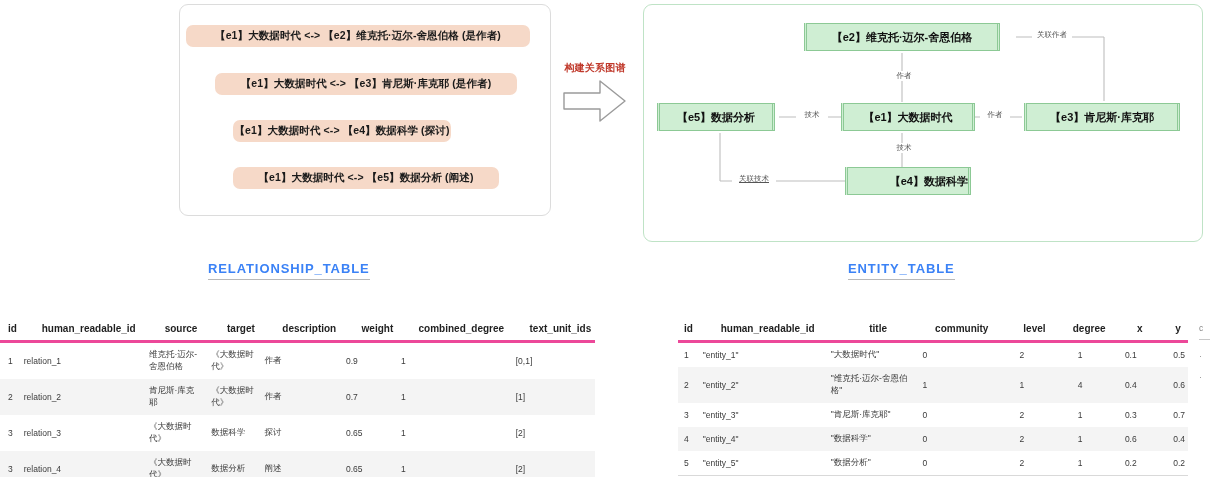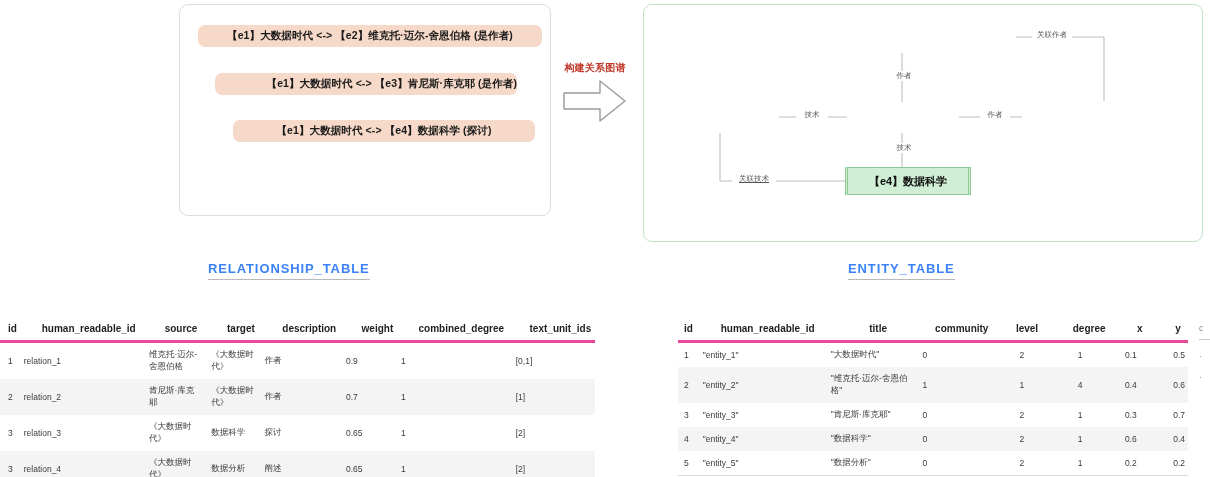--- a/index.html
+++ b/index.html
@@ -35,23 +35,23 @@
     color: #1a1a1a;
     font-size: 10.5px;
     font-weight: bold;
     letter-spacing: .1px;
     text-align: center;
     line-height: 21px;
     height: 22px;
     white-space: nowrap;
     overflow: hidden;
   }
-  .rel-chip.c0 { left: 18px;  top: 20px;  width: 344px; }
-  .rel-chip.c1 { left: 35px;  top: 68px;  width: 302px; text-align: right; }
-  .rel-chip.c2 { left: 53px;  top: 115px; width: 302px; }
+  .rel-chip.c0 { left: 6px;  top: 20px;  width: 344px; }
+  .rel-chip.c1 { left: 35px;  top: 68px;  width: 302px; }
+  .rel-chip.c2 { left: 53px;  top: 115px; width: 218px; }
   .rel-chip.c3 { left: 53px;  top: 162px; width: 266px; }
 
   
   #arrow-block {
     position: absolute;
     left: 556px;
     top: 45px;
     width: 78px;
     height: 95px;
   }
@@ -171,21 +171,21 @@
   #rel-table td.v-w     { text-align: left; padding-left: 6px; }
   #rel-table td.v-cd    { text-align: left; padding-left: 4px; }
   #rel-table td.v-tui   { text-align: left; padding-left: 8px; }
 
   
   #ent-table { left: 678px; top: 318px; width: 510px; }
   #ent-table th.e-id    { width: 18px;  text-align: left; padding-left: 6px; }
   #ent-table th.e-hrid  { width: 118px; text-align: left; }
   #ent-table th.e-title { width: 116px; text-align: center; }
   #ent-table th.e-comm  { width: 70px;  text-align: center; }
-  #ent-table th.e-level { width: 40px;  text-align: left; }
+  #ent-table th.e-level { width: 40px;  text-align: right; }
   #ent-table th.e-deg   { width: 48px;  text-align: center; }
   #ent-table th.e-x     { width: 26px;  text-align: center; }
   #ent-table th.e-y     { width: 26px;  text-align: center; }
   #ent-table td.e-id    { text-align: left; padding-left: 6px; }
   #ent-table td.e-hrid  { text-align: left; }
   #ent-table td.e-title { text-align: left; }
   #ent-table td.e-comm  { text-align: left; padding-left: 12px; }
   #ent-table td.e-level { text-align: center; }
   #ent-table td.e-deg   { text-align: center; }
   #ent-table td.e-x     { text-align: center; }
@@ -209,20 +209,21 @@
   }
   #edge-clip .ec-row { padding-top: 11px; }
 </style>
 </head>
 <body>
 
 <div id="rel-panel">
   <div class="rel-chip c0">【e1】大数据时代 &lt;-&gt; 【e2】维克托·迈尔-舍恩伯格 (是作者)</div>
   <div class="rel-chip c1">【e1】大数据时代 &lt;-&gt; 【e3】肯尼斯·库克耶 (是作者)</div>
   <div class="rel-chip c2">【e1】大数据时代 &lt;-&gt; 【e4】数据科学 (探讨)</div>
+  <div class="rel-chip c3">【e1】大数据时代 &lt;-&gt; 【e5】数据分析 (阐述)</div>
 </div>
 
 <div id="arrow-block">
   <div id="arrow-caption">构建关系图谱</div>
   <svg id="arrow-shape" width="66" height="48" viewBox="0 0 66 48">
     <polygon points="2,16 38,16 38,4 63,24 38,44 38,32 2,32" fill="#ffffff" stroke="#9a9a9a" stroke-width="1.4" stroke-linejoin="round"></polygon>
   </svg>
 </div>
 
 <div id="graph-panel">
@@ -236,21 +237,33 @@
     <line x1="135" y1="112" x2="203" y2="112" stroke="#bdbdbd" stroke-width="1.1"></line>
 
     <line x1="315" y1="112" x2="378" y2="112" stroke="#bdbdbd" stroke-width="1.1"></line>
 
     <line x1="258" y1="128" x2="258" y2="168" stroke="#bdbdbd" stroke-width="1.1"></line>
 
     <line x1="76" y1="128" x2="76" y2="176" stroke="#bdbdbd" stroke-width="1.1"></line>
     <line x1="76" y1="176" x2="202" y2="176" stroke="#bdbdbd" stroke-width="1.1"></line>
   </svg>
 
-  <div class="node" style="left:201px; top:162px; width:126px; height:28px;">
+  <div class="node" style="left:160px; top:18px; width:196px; height:28px;">
+    <span>【e2】维克托·迈尔-舍恩伯格</span>
+  </div>
+  <div class="node" style="left:13px; top:98px; width:118px; height:28px;">
+    <span>【e5】数据分析</span>
+  </div>
+  <div class="node" style="left:197px; top:98px; width:134px; height:28px;">
+    <span>【e1】大数据时代</span>
+  </div>
+  <div class="node" style="left:380px; top:98px; width:156px; height:28px;">
+    <span>【e3】肯尼斯·库克耶</span>
+  </div>
+  <div class="node" style="left:201px; top:162px; width:126px; height:28px;justify-content:flex-end;">
     <span>【e4】数据科学</span>
   </div>
 
   <div class="edge-label" style="left:246px; top:66px; width:26px;">作者</div>
   <div class="edge-label" style="left:388px; top:25px; width:38px;">关联作者</div>
   <div class="edge-label" style="left:152px; top:105px; width:30px;">技术</div>
   <div class="edge-label" style="left:336px; top:105px; width:28px;">作者</div>
   <div class="edge-label" style="left:246px; top:138px; width:26px;">技术</div>
   <div class="edge-label" style="left:88px; top:169px; width:42px;text-decoration:underline;">关联技术</div>
 </div>

